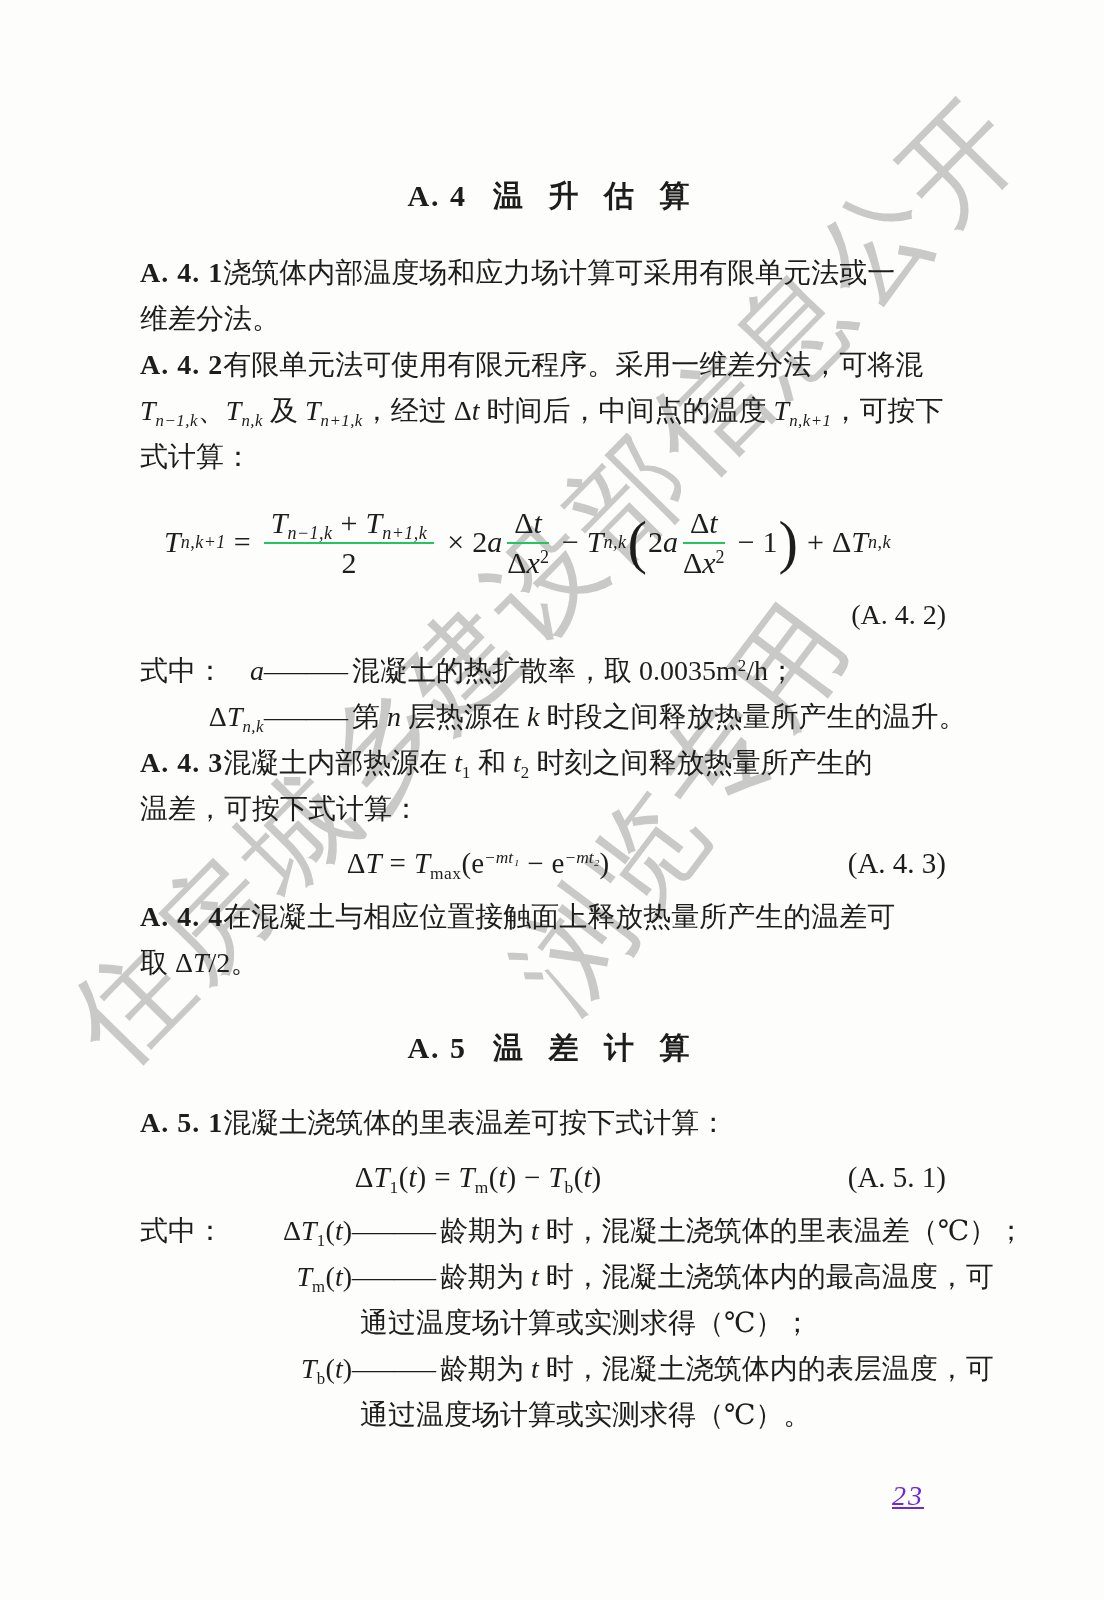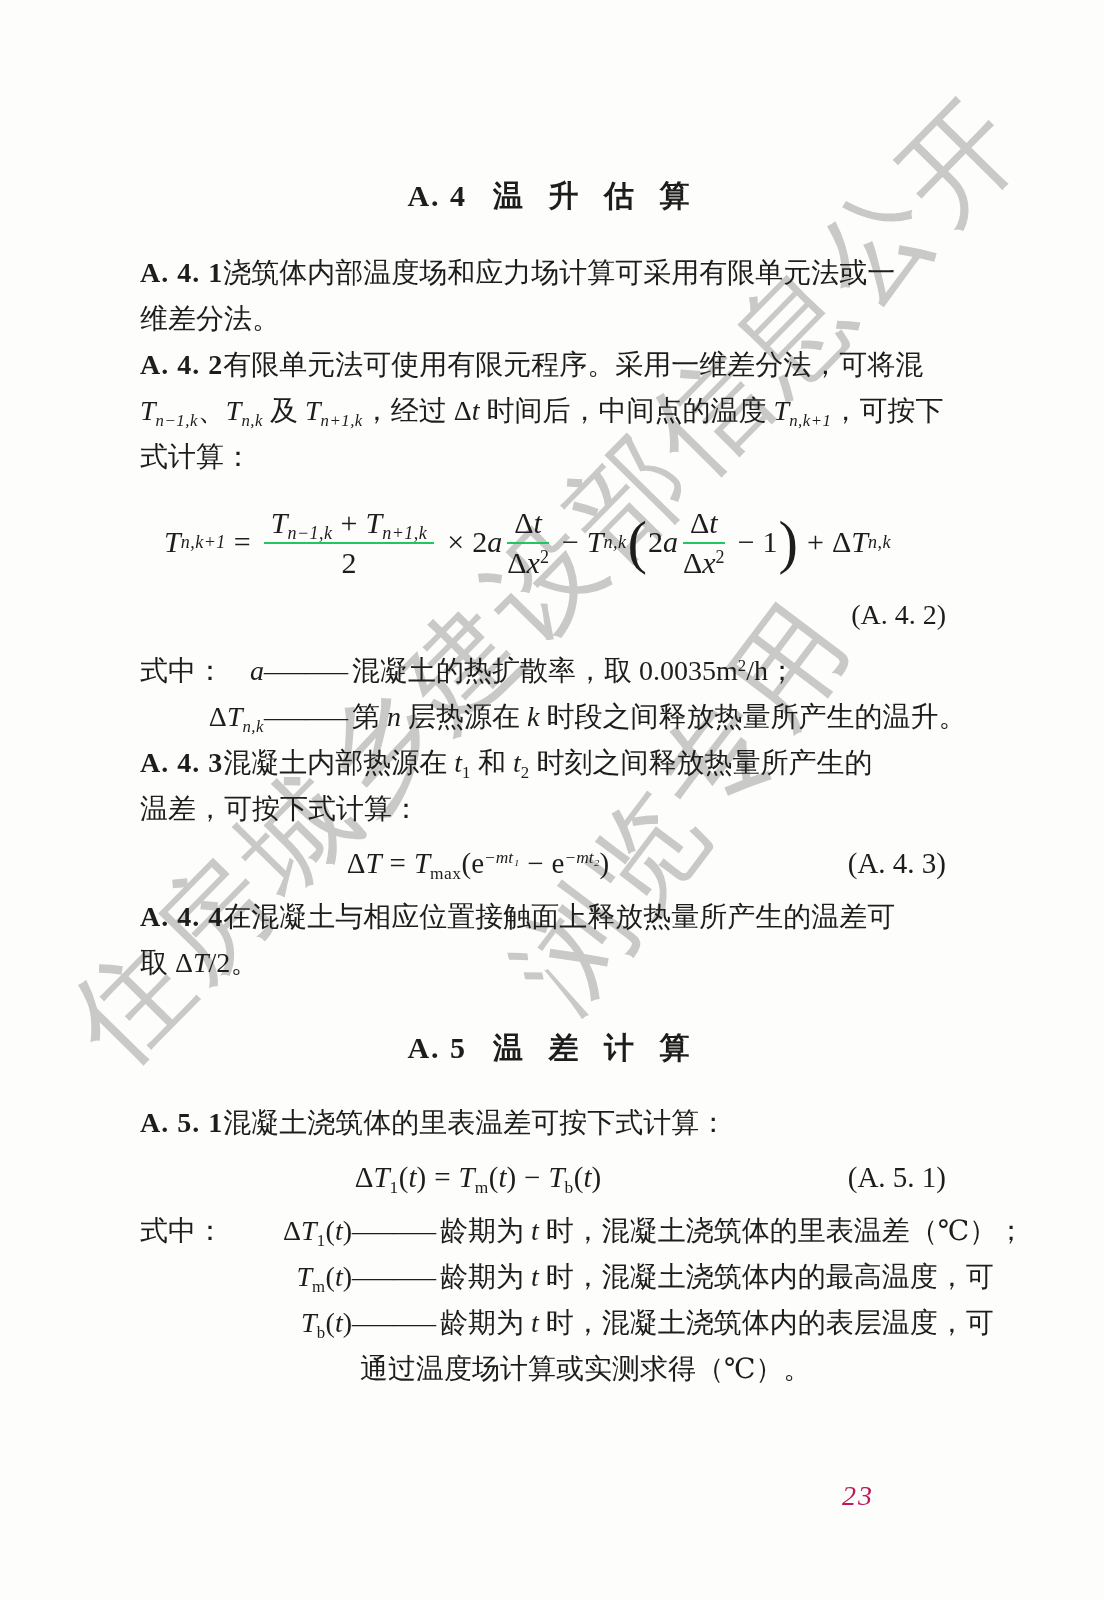--- a/index.html
+++ b/index.html
@@ -48,22 +48,22 @@
   .sz-head-a4{width:124px;}
   .sz-head-a5{width:212px;}
   .sz-label{position:absolute;left:0;top:0;}
   .sz-dash{flex:0 0 88px;display:inline-block;overflow:visible;white-space:nowrap;}
   .sz-dash .stretch{display:inline-block;transform:scaleX(1.5);transform-origin:left center;}
   .sz-desc{flex:1;}
   .desc-line{display:block;white-space:nowrap;}
   .desc-line.cont{margin-left:-80px;}
   
   .page-num{
-    position:absolute;left:842px;top:1480px;z-index:2;
-    font-size:28px;font-style:italic;color:#be185d;letter-spacing:2px;
+    position:absolute;left:892px;top:1480px;z-index:2;
+    font-size:28px;font-style:italic;color:#6d28d9;letter-spacing:2px;text-decoration:underline;
   }
 </style>
 </head>
 <body>
 
 <div class="wm wm1">住房城乡建设部信息公开</div>
 <div class="wm wm2">浏览专用</div>
 
 <div class="content">
 
@@ -168,20 +168,21 @@
       <span class="sz-dash"><span class="stretch">——</span></span>
       <span class="sz-desc">
           <span class="desc-line"><span class="ct">龄期为 </span><span class="mi">t</span><span class="ct"> 时，混凝土浇筑体的里表温差（℃）；</span></span>
         </span>
     </div>
     <div class="sz-row">
       <span class="sz-head sz-head-a5"><span class="sz-term"><span class="mi">T</span><sub class="mr">m</sub><span class="mr">(</span><span class="mi">t</span><span class="mr">)</span></span></span>
       <span class="sz-dash"><span class="stretch">——</span></span>
       <span class="sz-desc">
         <span class="desc-line"><span class="ct">龄期为 </span><span class="mi">t</span><span class="ct"> 时，混凝土浇筑体内的最高温度，可</span></span>
+        <span class="desc-line cont"><span class="ct">通过温度场计算或实测求得（℃）；</span></span>
       </span>
     </div>
     <div class="sz-row">
       <span class="sz-head sz-head-a5"><span class="sz-term"><span class="mi">T</span><sub class="mr">b</sub><span class="mr">(</span><span class="mi">t</span><span class="mr">)</span></span></span>
       <span class="sz-dash"><span class="stretch">——</span></span>
       <span class="sz-desc">
         <span class="desc-line"><span class="ct">龄期为 </span><span class="mi">t</span><span class="ct"> 时，混凝土浇筑体内的表层温度，可</span></span>
         <span class="desc-line cont"><span class="ct">通过温度场计算或实测求得（℃）。</span></span>
       </span>
     </div>

